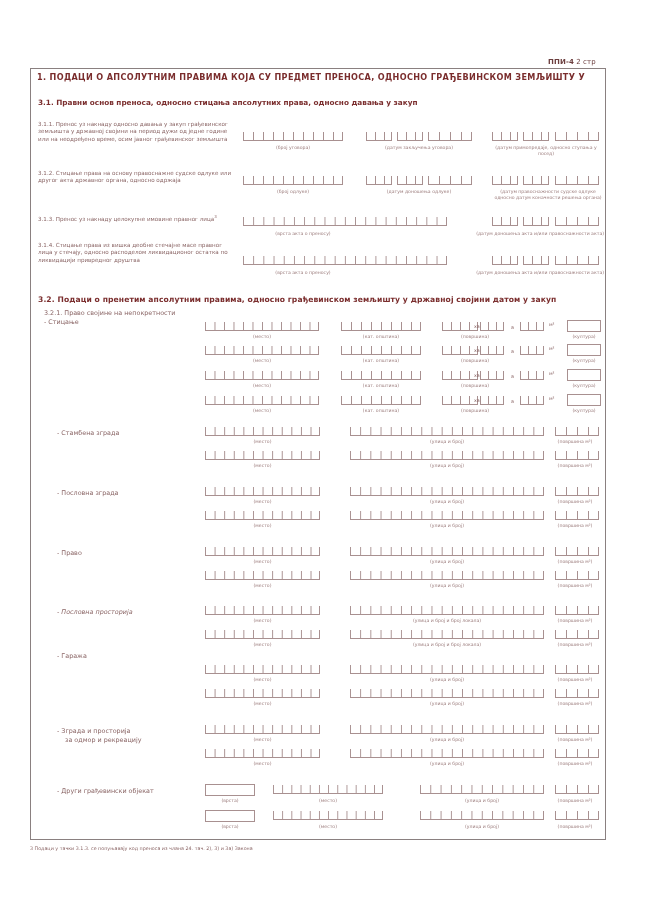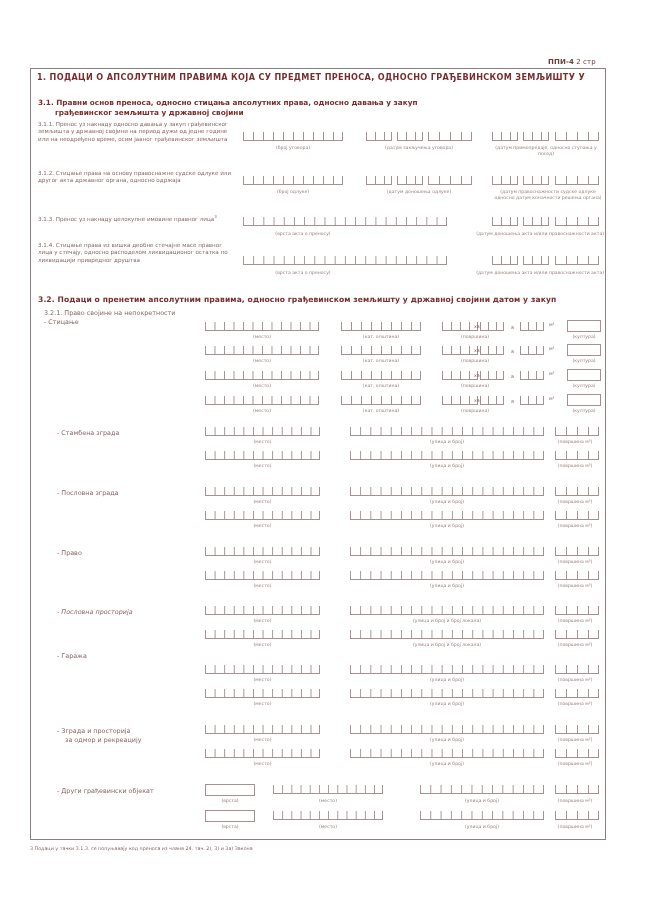--- a/index.html
+++ b/index.html
@@ -31,21 +31,20 @@
 <div class="abs pageref"><b>ППИ-4</b> <span>2 стр</span></div>
 
 <div class="abs frame"></div>
 
 <div class="abs h3">
   <span>1. ПОДАЦИ О АПСОЛУТНИМ ПРАВИМА КОЈА СУ ПРЕДМЕТ ПРЕНОСА, ОДНОСНО ГРАЂЕВИНСКОМ ЗЕМЉИШТУ У</span>
 </div>
 
 <div class="abs h31">
   <span>3.1. Правни основ преноса, односно стицања апсолутних права, односно давања у закуп</span>
-  <span class="l2">грађевинског земљишта у државној својини</span>
 </div>
 
 <div class="abs lbl" style="left:38px;top:121px;width:200px;">3.1.1. Пренос уз накнаду односно давања у закуп грађевинског земљишта у државној својини на период дужи од једне године или на неодређено време, осим јавног грађевинског земљишта</div>
 <div class="abs comb" style="left:243px;top:132px;width:100px;--cw:10px;"></div>
 <div class="abs cap" style="left:243px;top:145px;width:100px;">(број уговора)</div>
 <div class="abs comb" style="left:366px;top:132px;width:26px;--cw:9px;"></div>
 <div class="abs comb" style="left:397px;top:132px;width:26px;--cw:9px;"></div>
 <div class="abs comb" style="left:428px;top:132px;width:44px;--cw:11px;"></div>
 <div class="abs cap" style="left:366px;top:145px;width:106px;">(датум закључења уговора)</div>
 <div class="abs comb" style="left:492px;top:132px;width:26px;--cw:9px;"></div>

